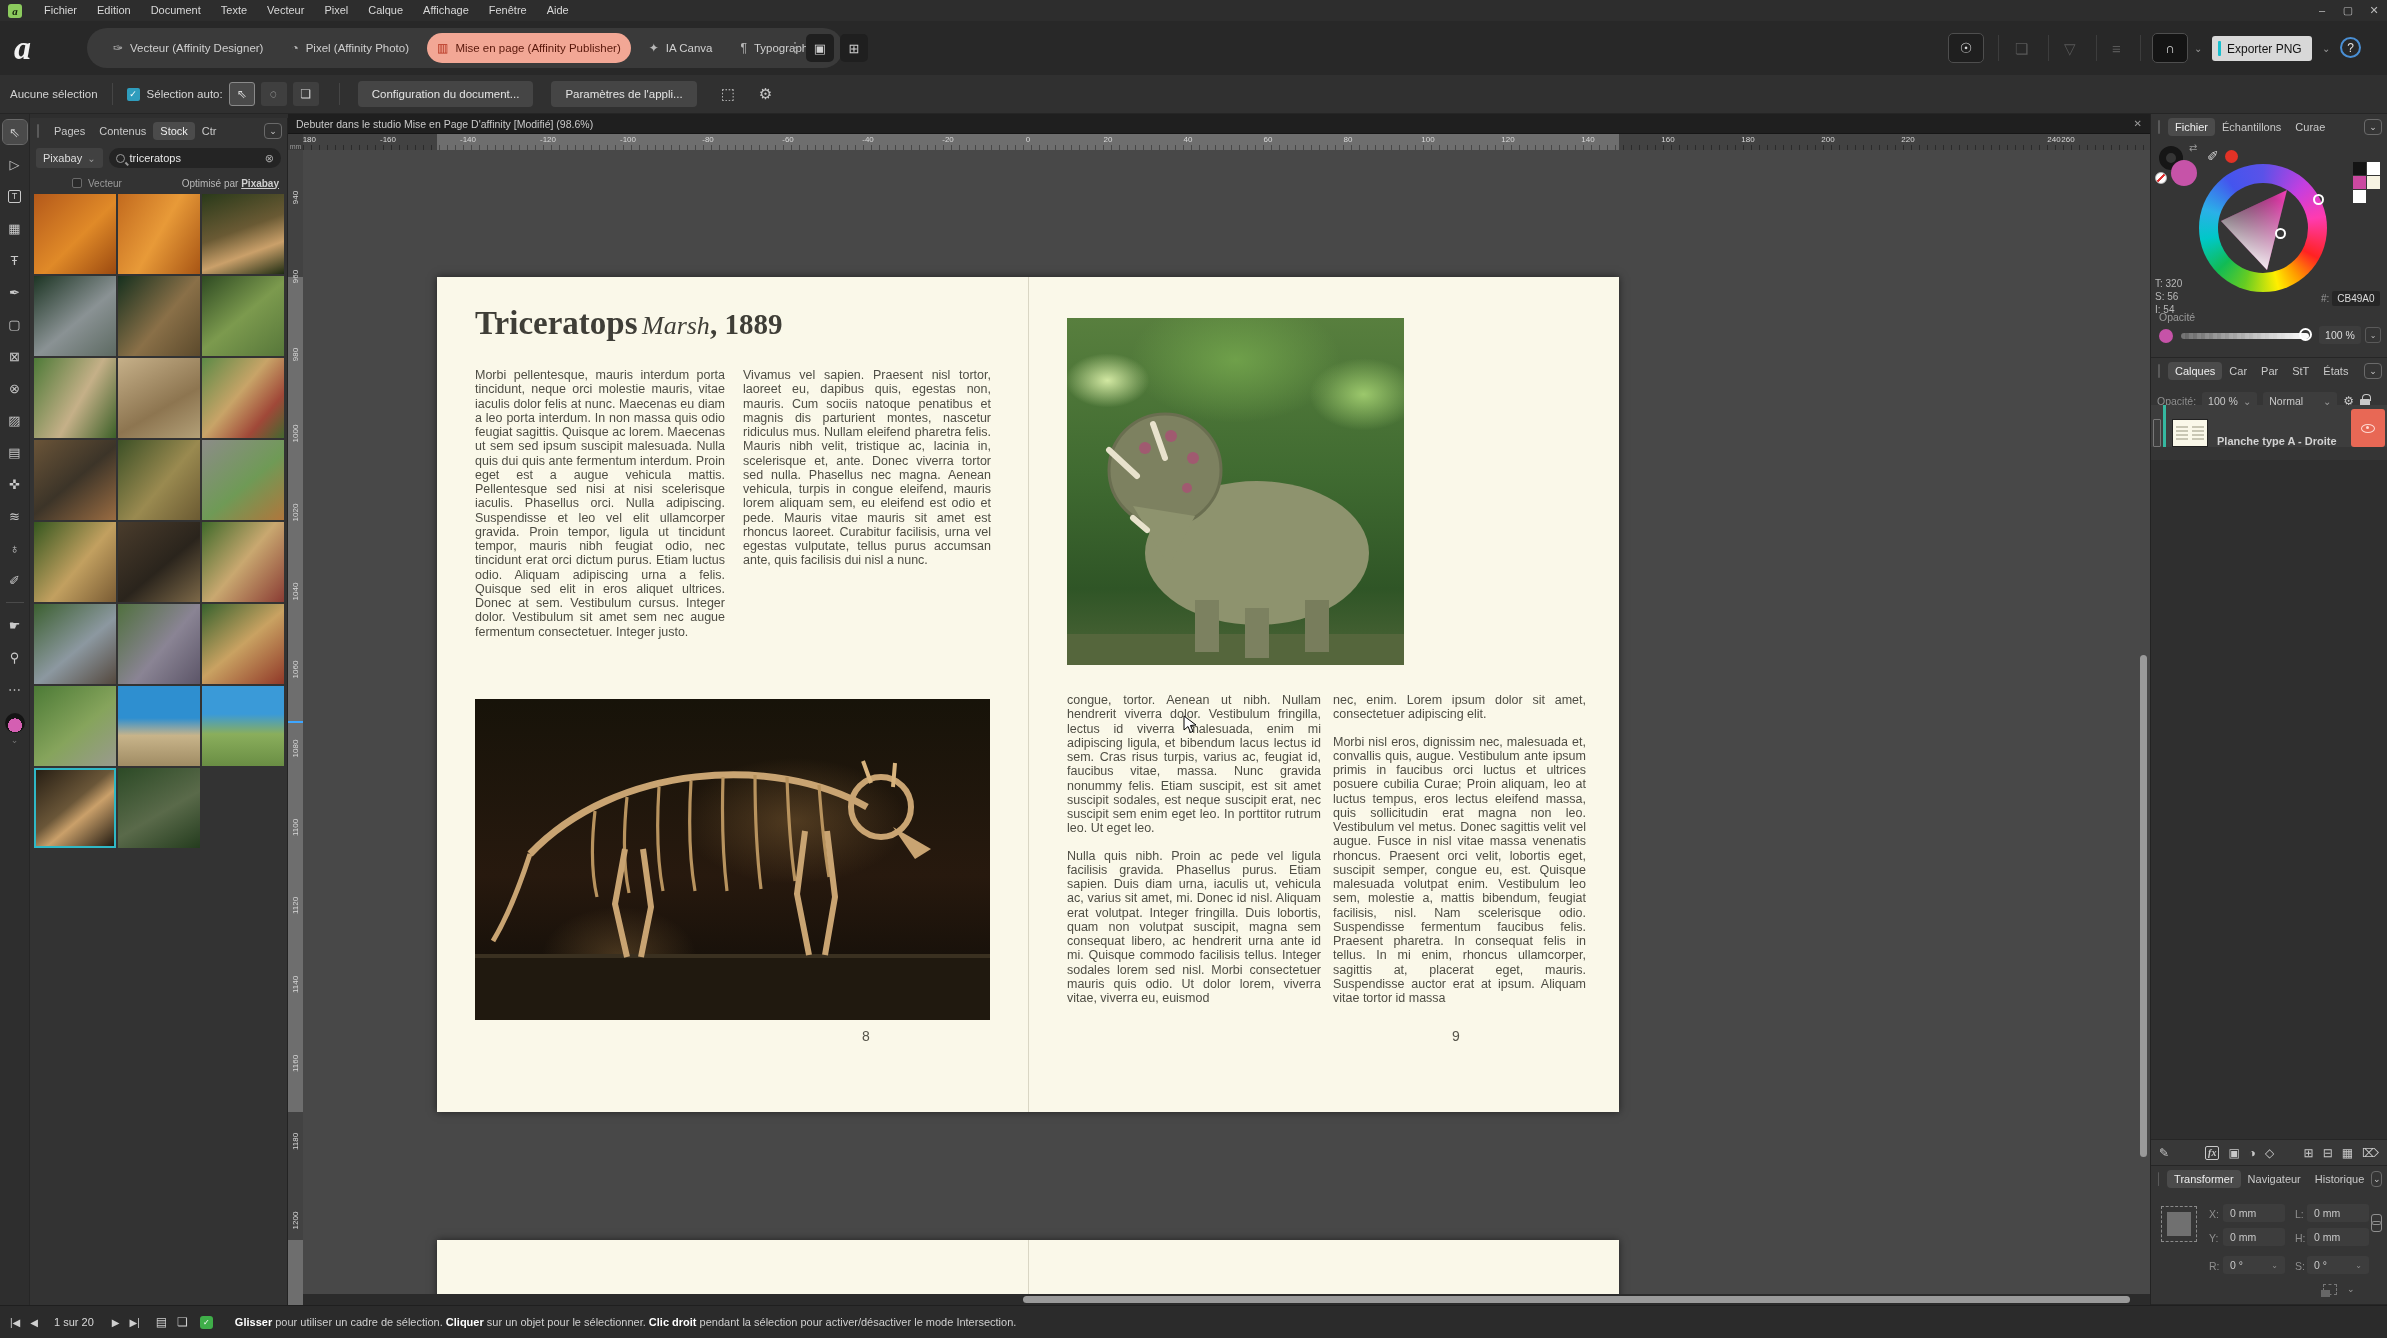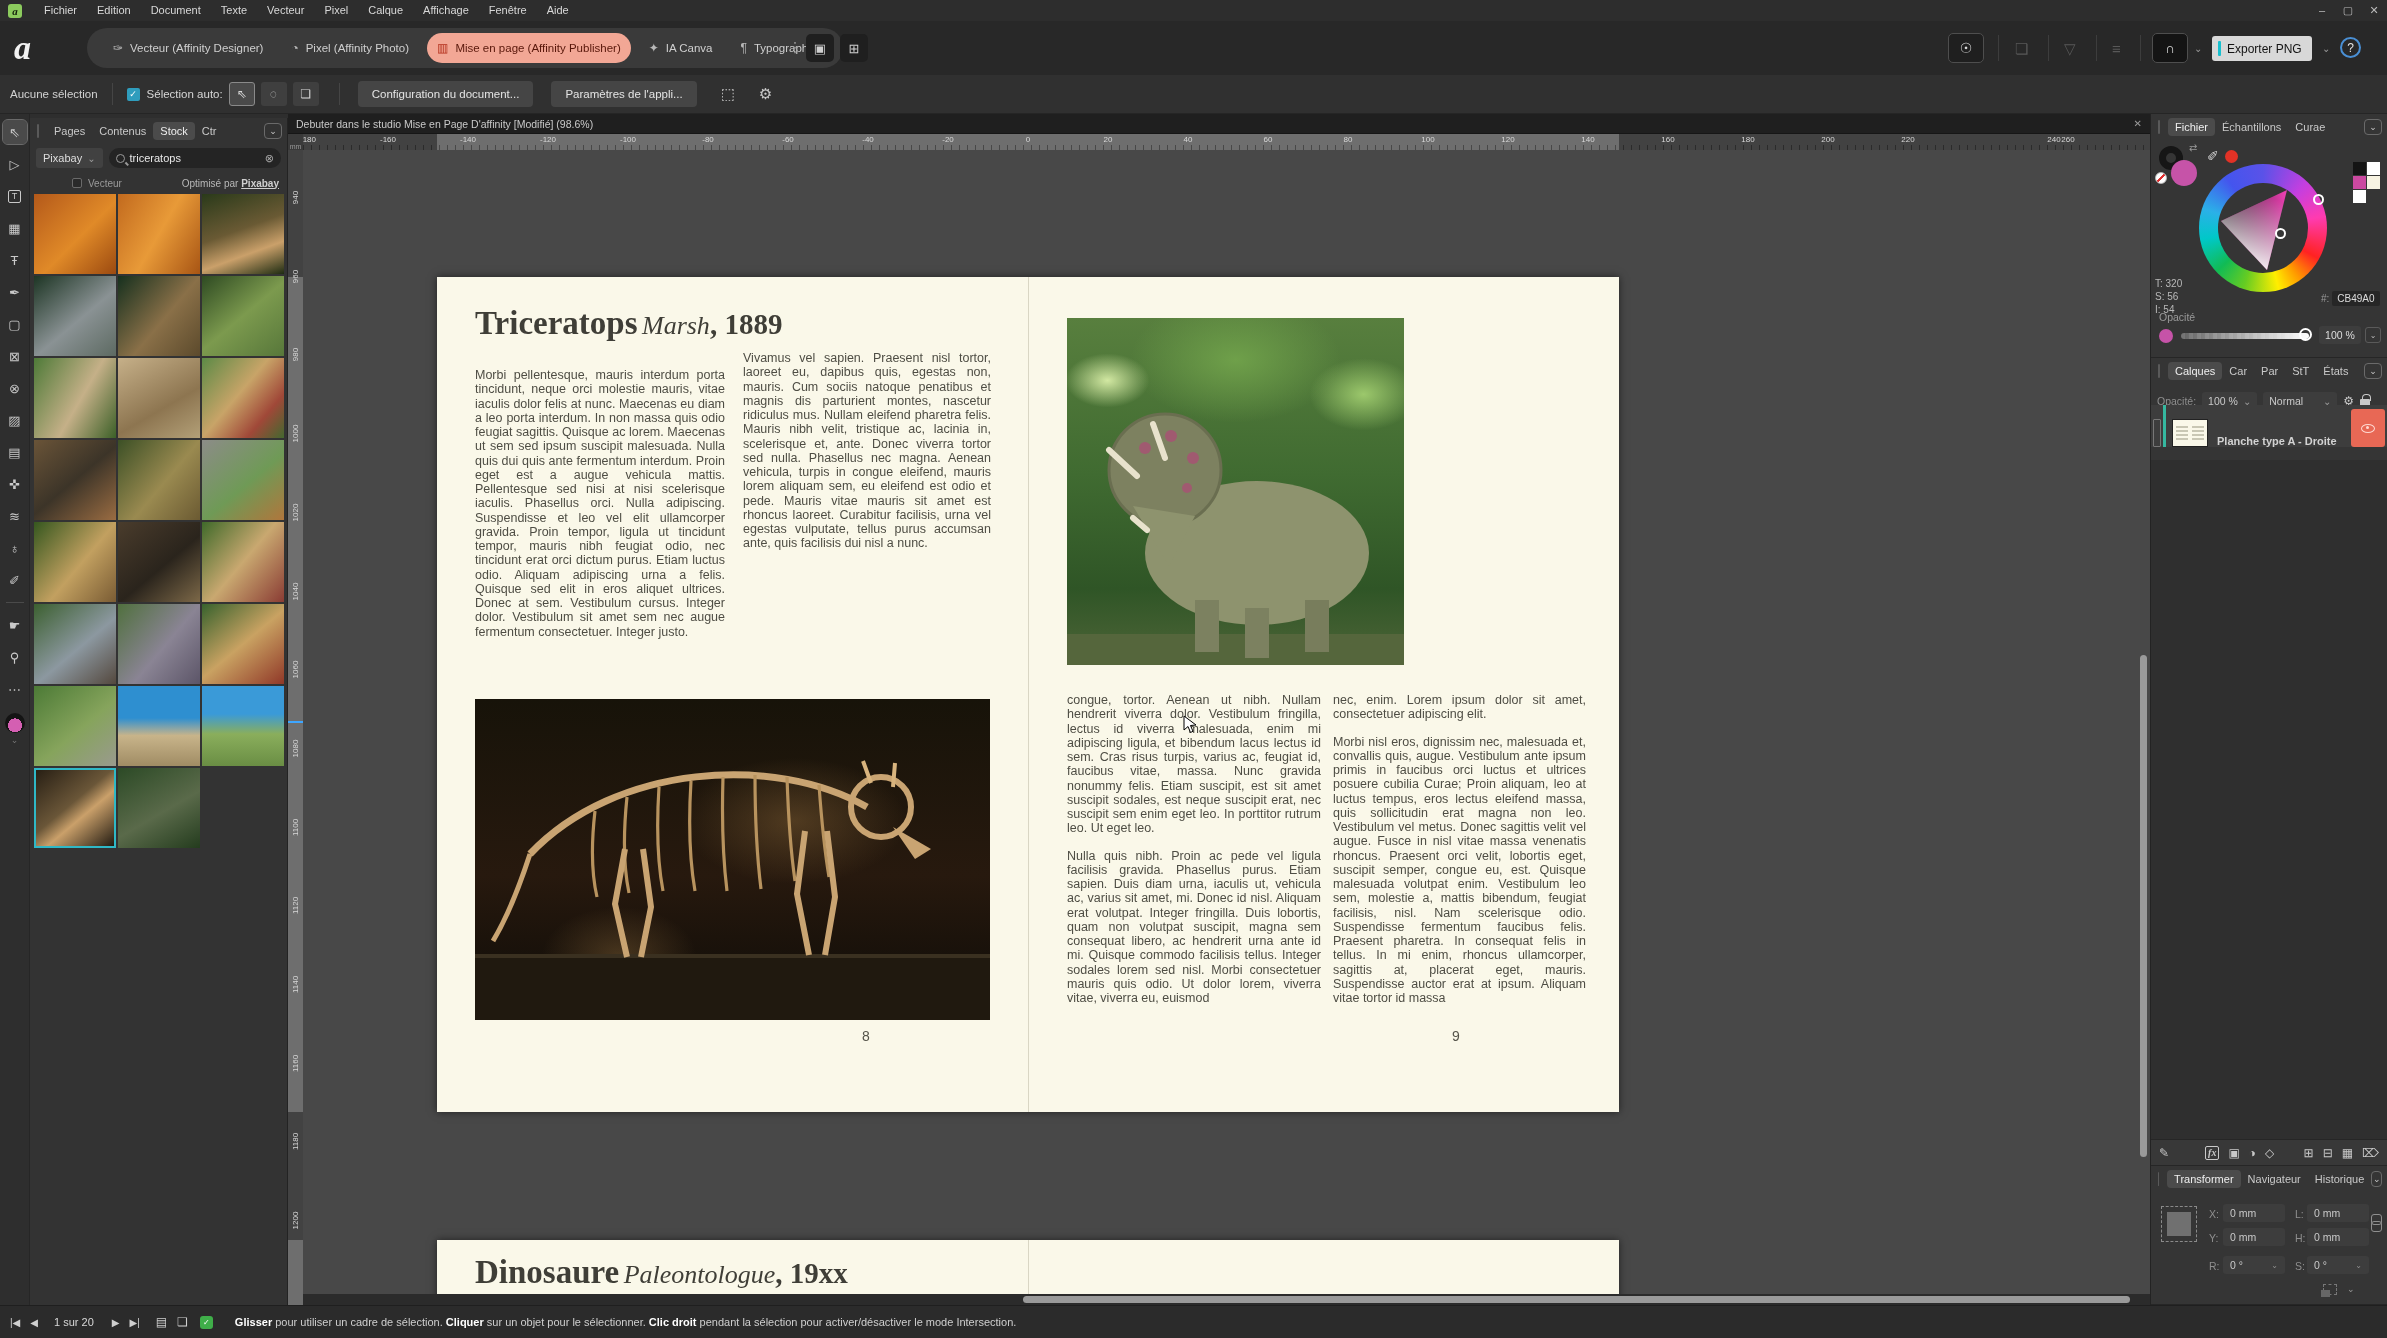--- a/index.html
+++ b/index.html
@@ -476,21 +476,21 @@
           <div class="spine"></div>
 
           <div class="doc-title" style="left:38px; top:28px;">
             <span class="t-main">Triceratops</span>
             <span class="t-ital">Marsh</span><span class="t-suf">, 1889</span>
           </div>
 
           <div class="doc-col" style="left:38px; top:91px; width:250px; height:306px;">
             <p>Morbi pellentesque, mauris interdum porta tincidunt, neque orci molestie mauris, vitae iaculis dolor felis at nunc. Maecenas eu diam a leo porta interdum. In non massa quis odio feugiat sagittis. Quisque ac lorem. Maecenas ut sem sed ipsum suscipit malesuada. Nulla quis dui quis ante fermentum interdum. Proin eget est a augue vehicula mattis. Pellentesque sed nisi at nisi scelerisque iaculis. Phasellus orci. Nulla adipiscing. Suspendisse et leo vel elit ullamcorper gravida. Proin tempor, ligula ut tincidunt tempor, mauris nibh feugiat odio, nec tincidunt erat orci dictum purus. Etiam luctus odio. Aliquam adipiscing urna a felis. Quisque sed elit in eros aliquet ultrices. Donec at sem. Vestibulum cursus. Integer dolor. Vestibulum sit amet sem nec augue fermentum consectetuer. Integer justo.</p>
           </div>
-          <div class="doc-col" style="left:306px; top:74px; width:248px; height:306px;">
+          <div class="doc-col" style="left:306px; top:91px; width:248px; height:306px;">
             <p>Vivamus vel sapien. Praesent nisl tortor, laoreet eu, dapibus quis, egestas non, mauris. Cum sociis natoque penatibus et magnis dis parturient montes, nascetur ridiculus mus. Nullam eleifend pharetra felis. Mauris nibh velit, tristique ac, lacinia in, scelerisque et, ante. Donec viverra tortor sed nulla. Phasellus nec magna. Aenean vehicula, turpis in congue eleifend, mauris lorem aliquam sem, eu eleifend est odio et pede. Mauris vitae mauris sit amet est rhoncus laoreet. Curabitur facilisis, urna vel egestas vulputate, tellus purus accumsan ante, quis facilisis dui nisl a nunc.</p>
           </div>
 
           <div class="doc-img skeleton-img" style="left:38px; top:422px; width:515px; height:321px;">
             <svg width="515" height="321" viewBox="0 0 515 321">
               <rect x="0" y="258" width="515" height="63" fill="#20190f"></rect>
               <rect x="0" y="255" width="515" height="4" fill="#3a3020"></rect>
               <path d="M55,155 C140,65 300,55 392,108" stroke="#c9a472" stroke-width="7" fill="none"></path>
               <path d="M55,155 C42,195 30,222 18,242" stroke="#c9a472" stroke-width="5" fill="none"></path>
               <path d="M120,112 q-6,52 2,86 M152,98 q-6,58 2,96 M184,88 q-4,62 4,104 M216,82 q-4,64 4,110 M248,78 q-2,66 4,114 M280,76 q0,66 6,114 M312,78 q2,62 8,104 M344,86 q4,56 10,92" stroke="#b8935e" stroke-width="3.2" fill="none"></path>
@@ -526,24 +526,20 @@
           </div>
           <div class="doc-col" style="left:896px; top:416px; width:253px; height:335px;">
             <p>nec, enim. Lorem ipsum dolor sit amet, consectetuer adipiscing elit.</p>
             <p>Morbi nisl eros, dignissim nec, malesuada et, convallis quis, augue. Vestibulum ante ipsum primis in faucibus orci luctus et ultrices posuere cubilia Curae; Proin aliquam, leo at luctus tempus, eros lectus eleifend massa, quis sollicitudin erat magna non leo. Vestibulum vel metus. Donec sagittis velit vel augue. Fusce in nisl vitae massa venenatis rhoncus. Praesent orci velit, lobortis eget, suscipit semper, congue eu, est. Quisque malesuada volutpat enim. Vestibulum leo sem, molestie a, mattis bibendum, feugiat facilisis, nisl. Nam scelerisque odio. Suspendisse fermentum faucibus felis. Praesent pharetra. In consequat felis in tellus. In mi enim, rhoncus ullamcorper, sagittis at, placerat eget, mauris. Suspendisse auctor erat at ipsum. Aliquam vitae tortor id massa</p>
           </div>
           <div class="page-num" style="left:1004px; top:751px;">9</div>
         </div>
 
         <div class="spread" style="left:134px; top:1090px; width:1182px; height:220px;">
           <div class="spine"></div>
-          <div class="doc-title" style="left:38px; top:14px;">
-            <span class="t-main">Dinosaure</span>
-            <span class="t-ital">Paleontologue</span><span class="t-suf">, 19xx</span>
-          </div>
         </div>
 
         <svg class="mouse-cursor" style="left:880px; top:565px;" viewBox="0 0 16 20">
           <polygon points="1,1 1,15 5,11.5 7.5,17.5 10,16.3 7.5,10.5 13,10" fill="#fff" stroke="#000" stroke-width="1"></polygon>
         </svg>
 
         <div class="hscroll-track">
           <div class="hscroll"></div>
         </div>
         <div class="vscroll"></div>

